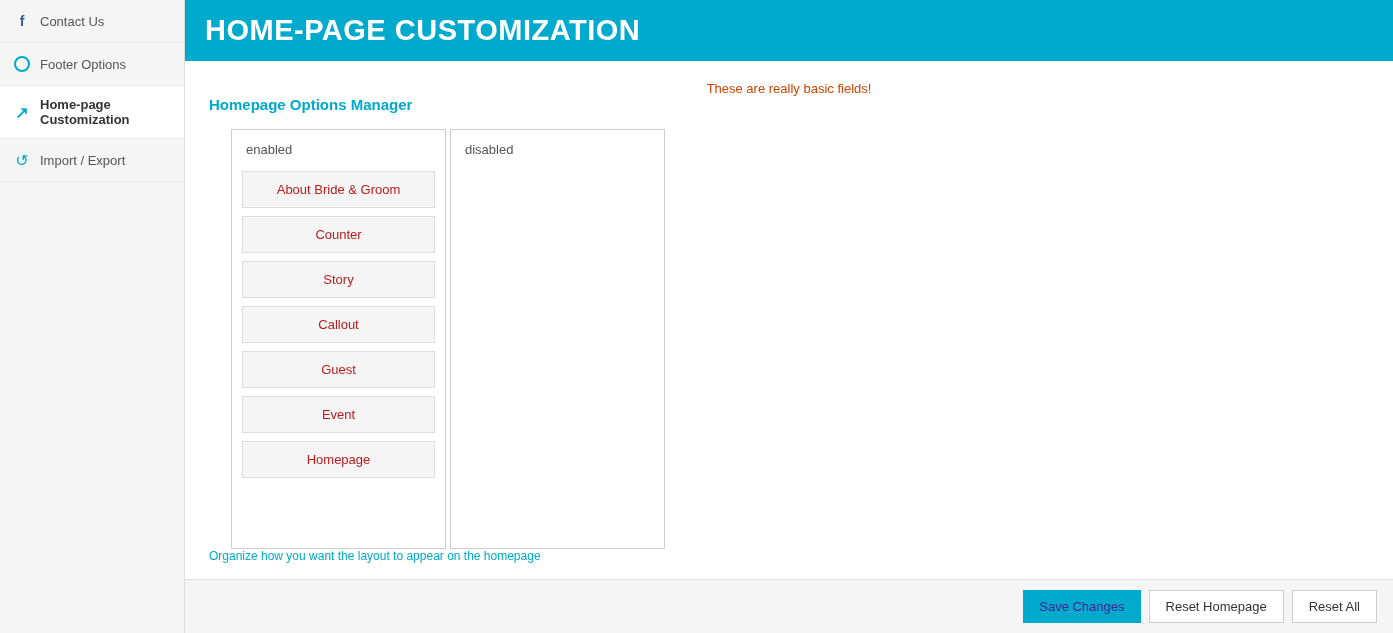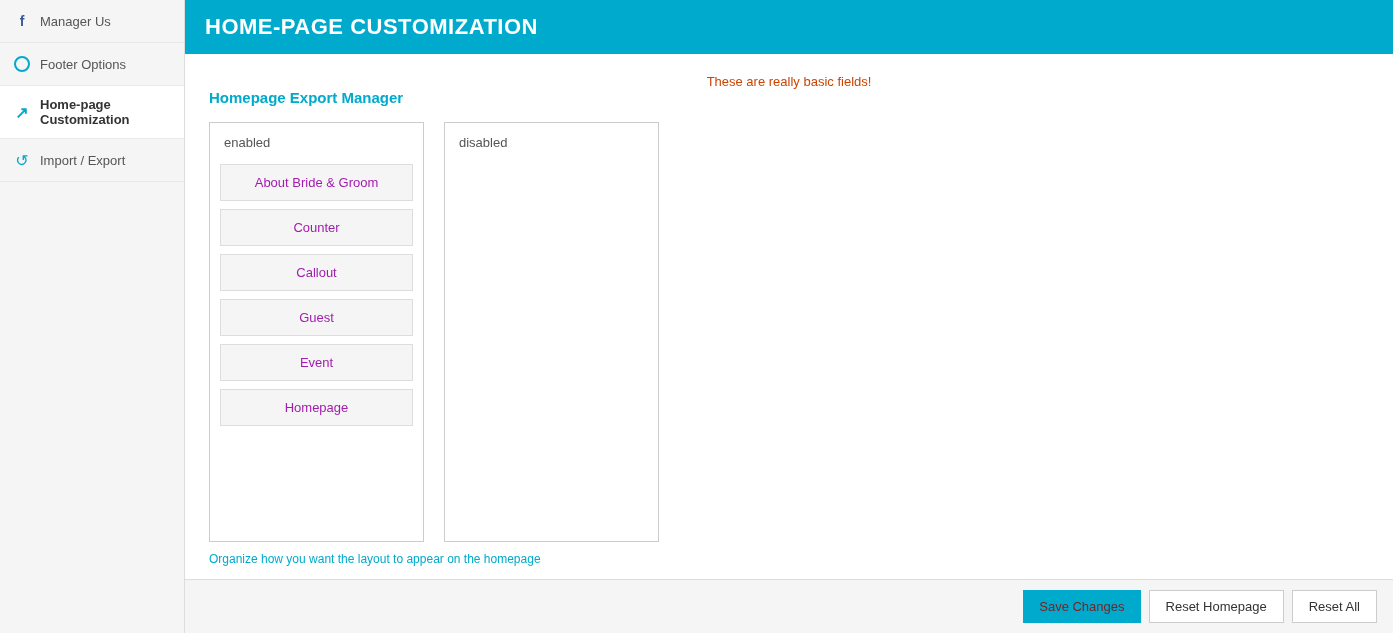--- a/index.html
+++ b/index.html
@@ -53,21 +53,21 @@
       overflow: hidden;
     }
 
     
     .page-header {
       background: #00aacc;
       padding: 14px 20px;
       color: white;
     }
     .page-header h1 {
-      font-size: 22px;
+      font-size: 29px;
       font-weight: bold;
       letter-spacing: 0.5px;
       color: #fff;
     }
 
     
     .page-body {
       flex: 1;
       padding: 20px 24px;
       overflow-y: auto;
@@ -80,22 +80,23 @@
     .section-title {
       color: #00aacc;
       font-size: 15px;
       font-weight: bold;
       margin-bottom: 16px;
       cursor: pointer;
     }
 
     .layout-manager-area {
       display: flex;
-      gap: 20px;
+      gap: 4px;
       align-items: flex-start;
+      margin-left: 22px;
     }
 
     .column-box {
       border: 1px solid #ccc;
       background: #fff;
       min-width: 200px;
       width: 215px;
       min-height: 420px;
       padding: 10px;
     }
@@ -109,42 +110,41 @@
     .draggable-btn {
       display: block;
       width: 100%;
       padding: 10px 14px;
       margin-bottom: 8px;
       background: #f5f5f5;
       border: 1px solid #ddd;
       cursor: grab;
       text-align: center;
       font-size: 13px;
-      color: #a21caf;
+      color: #b91c1c;
       font-weight: normal;
     }
 
     .helper-text {
       color: #00aacc;
       font-size: 12px;
-      margin-top: 10px;
     }
 
     
     .page-footer {
       background: #f5f5f5;
       border-top: 1px solid #ddd;
       padding: 10px 16px;
       display: flex;
       justify-content: flex-end;
       gap: 8px;
     }
     .btn-save {
       background: #00aacc;
-      color: #7f1d1d;
+      color: #4c1d95;
       border: none;
       padding: 0 16px;
       font-size: 13px;
       cursor: pointer;
       margin-left: 34px;
     }
     .btn-reset {
       background: #fff;
       color: #333;
       border: 1px solid #ccc;
@@ -156,21 +156,21 @@
 </head>
 <body>
 
 <div class="main-wrapper">
 
   <div class="sidebar">
     <div class="sidebar-item">
       <span class="icon">
         <span class="icon-facebook">f</span>
       </span>
-      <span>Manager Us</span>
+      <span>Contact Us</span>
     </div>
     <div class="sidebar-item">
       <span class="icon">
         <span class="icon-circle"></span>
       </span>
       <span>Footer Options</span>
     </div>
     <div class="sidebar-item active">
       <span class="icon">
         <span class="icon-arrow">↗</span>
@@ -186,28 +186,29 @@
   </div>
 
   <div class="content-area">
 
     <div class="page-header">
       <h1>HOME-PAGE CUSTOMIZATION</h1>
     </div>
 
     <div class="page-body">
       <div class="hint-text">These are really basic fields!</div>
-      <div class="section-title">Homepage Export Manager</div>
+      <div class="section-title">Homepage Options Manager</div>
 
       <div class="layout-manager-area">
 
         <div class="column-box">
           <div class="column-label">enabled</div>
           <button class="draggable-btn">About Bride &amp; Groom</button>
           <button class="draggable-btn">Counter</button>
+          <button class="draggable-btn">Story</button>
           <button class="draggable-btn">Callout</button>
           <button class="draggable-btn">Guest</button>
           <button class="draggable-btn">Event</button>
           <button class="draggable-btn">Homepage</button>
         </div>
 
         <div class="column-box">
           <div class="column-label">disabled</div>
         </div>
       </div>

